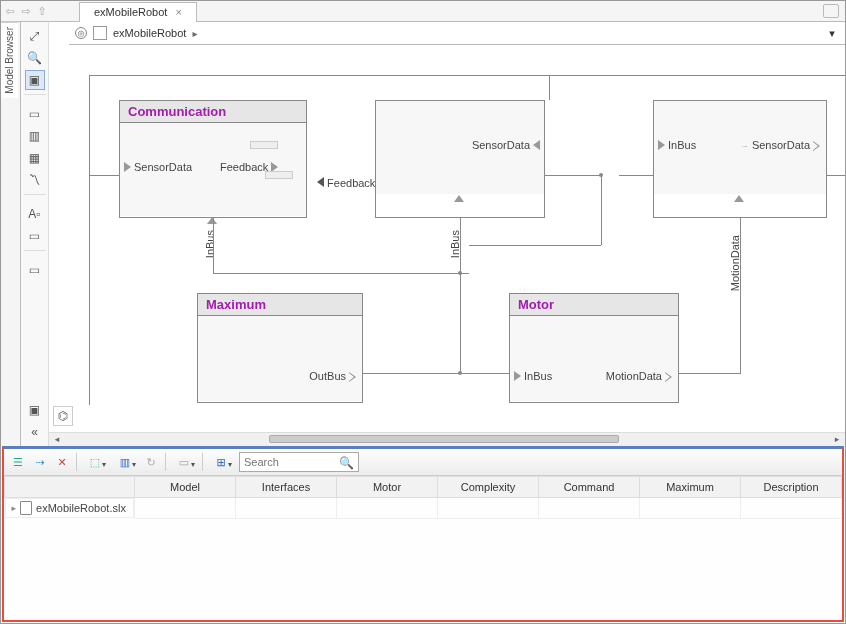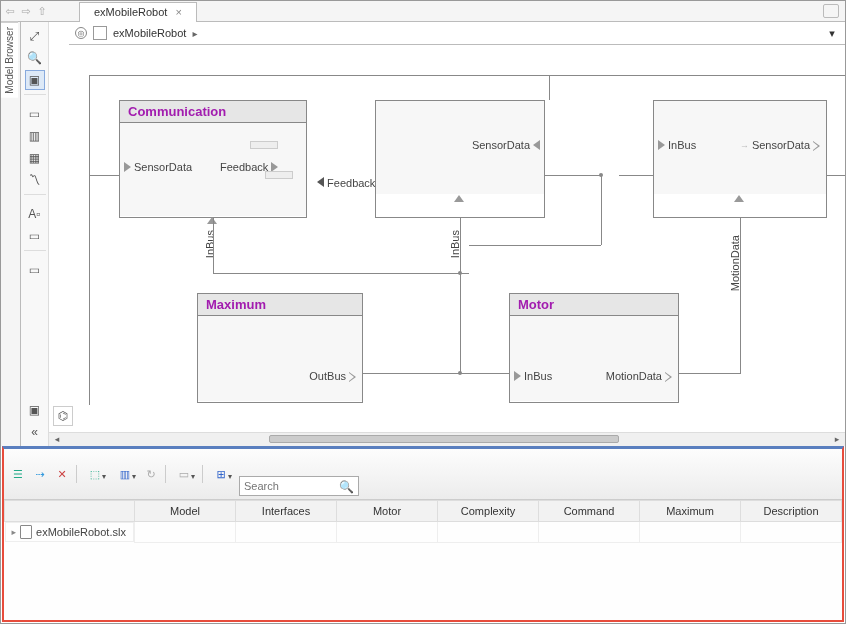--- a/index.html
+++ b/index.html
@@ -68,21 +68,21 @@
 
 .interfaces { border-top: 3px solid #5a7fbf; border-left: 2px solid #e74c3c; border-right: 2px solid #e74c3c; border-bottom: 2px solid #e74c3c; margin: 0 1px 1px 1px; background: #fefefe; height: 176px; display: flex; flex-direction: column; }
 .ifc-head { background: #f5f5f5; border-bottom: 1px solid #ccc; padding: 3px 6px; font-size: 11px; display: flex; align-items: center; position: relative; }
 .ifc-head .wintools { position: absolute; right: 4px; top: 2px; display: flex; gap: 4px; }
 .ifc-head .wt { width: 12px; height: 12px; color: #666; font-size: 10px; display:flex; align-items:center; justify-content:center; }
 .ifc-toolbar { background: linear-gradient(#fdfdfd,#ececec); border-bottom: 1px solid #ccc; padding: 3px 4px; display: flex; align-items: center; gap: 2px; }
 .ifc-btn { width: 20px; height: 20px; border: 1px solid transparent; display: flex; align-items: center; justify-content: center; font-size: 11px; color: #555; }
 .ifc-btn.split { width: 28px; position: relative; }
 .ifc-btn.split::after { content: "▾"; font-size: 8px; position: absolute; right: 2px; bottom: 2px; color: #555; }
 .ifc-sep { width: 1px; height: 18px; background: #ccc; margin: 0 2px; }
-.search { border: 1px solid #aaa; height: 20px; width: 120px; display: flex; align-items: center; padding: 0 4px; background: #fff; margin-left: 2px; position: relative; margin-top: 24px; }
+.search { border: 1px solid #aaa; height: 20px; width: 120px; display: flex; align-items: center; padding: 0 4px; background: #fff; margin-left: 2px; position: relative; }
 .search input { border: none; outline: none; width: 90px; font-size: 11px; background: transparent; }
 .search .mag { position: absolute; right: 4px; top: 3px; color: #557; }
 .ifc-table { flex: 1; overflow: auto; }
 .ifc-table table { width: 100%; border-collapse: collapse; font-size: 11px; table-layout: fixed; }
 .ifc-table th { background: #f2f2f2; border: 1px solid #ddd; padding: 4px 6px; font-weight: normal; color: #333; height: 20px; }
 .ifc-table td { border: 1px solid #eee; padding: 4px 6px; color: #444; height: 20px; }
 .ifc-table td.first { display: flex; align-items: center; gap: 4px; border: 1px solid #eee; }
 .file-ico { width: 12px; height: 14px; border: 1px solid #888; border-radius: 1px; background: #fff; position:relative; }
 </style>
 </head>

